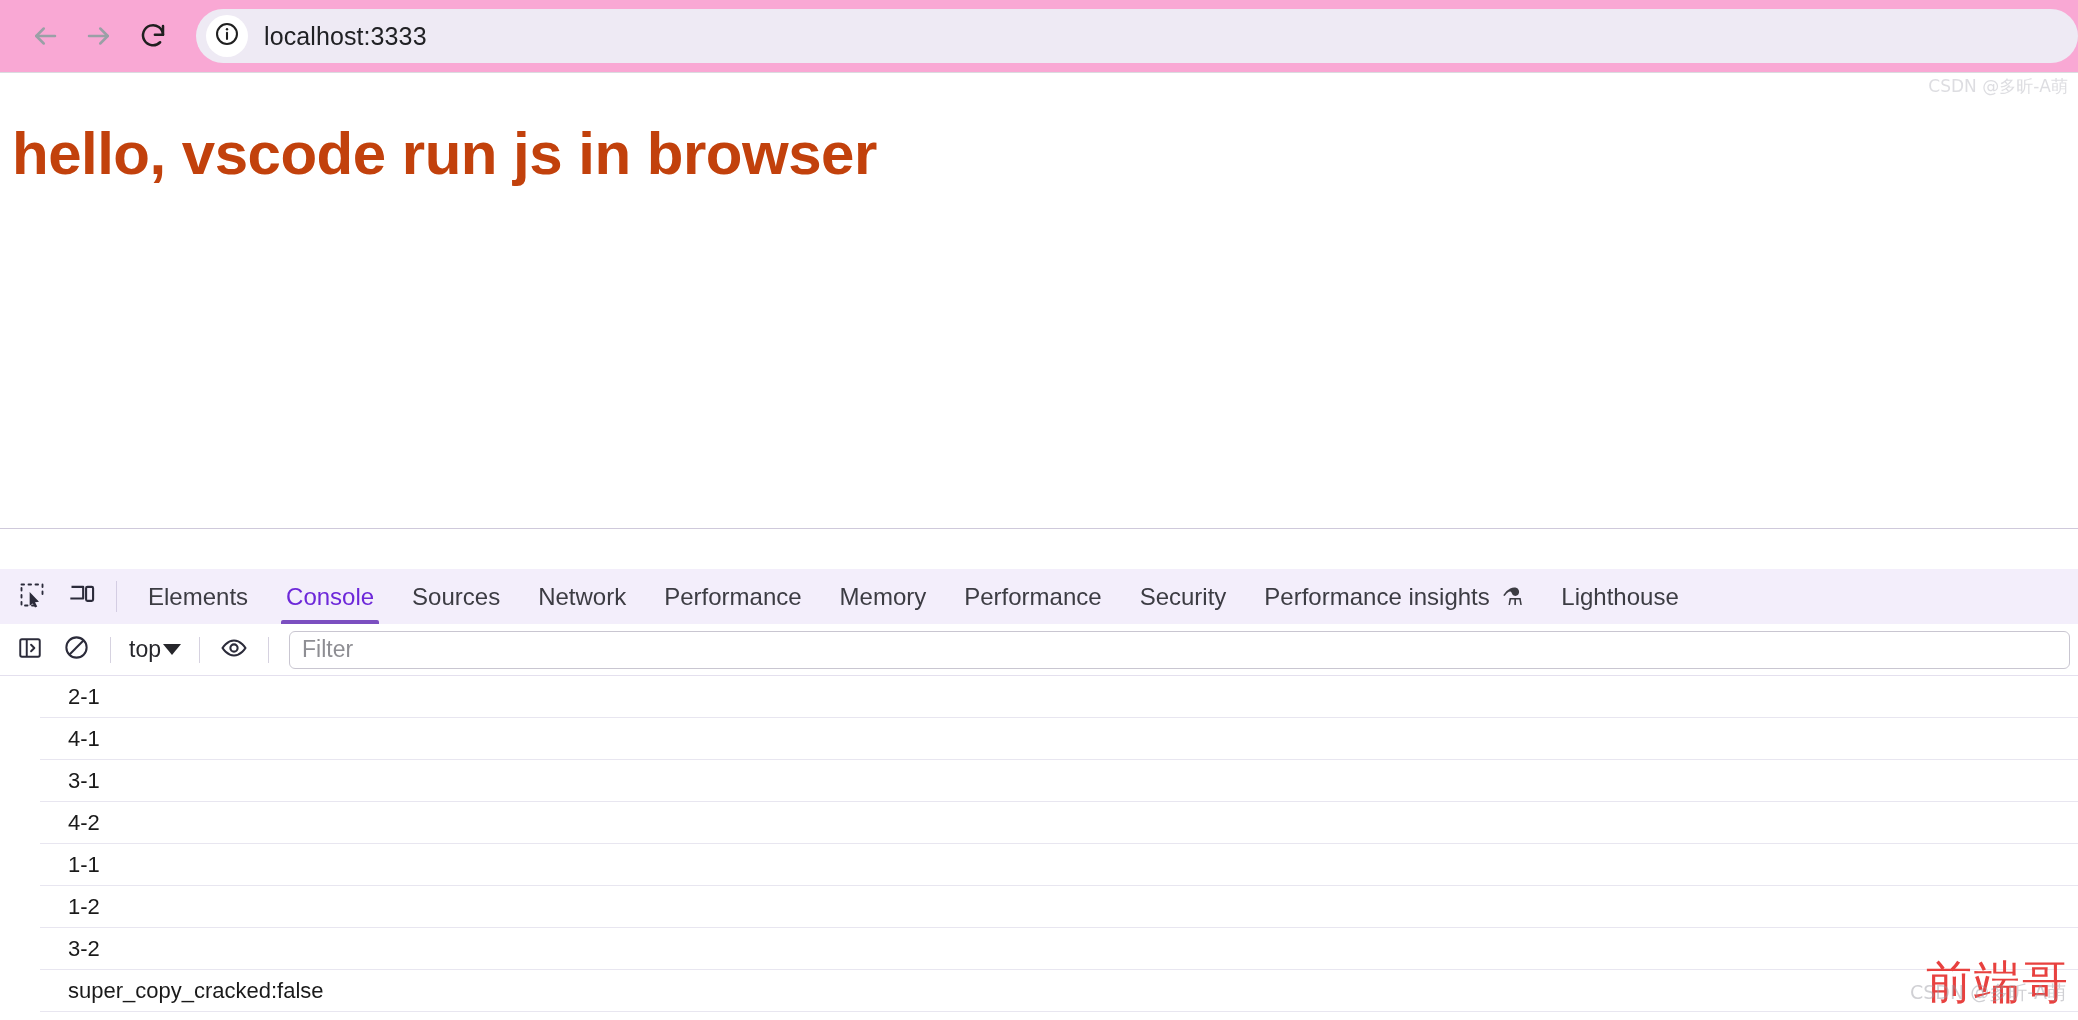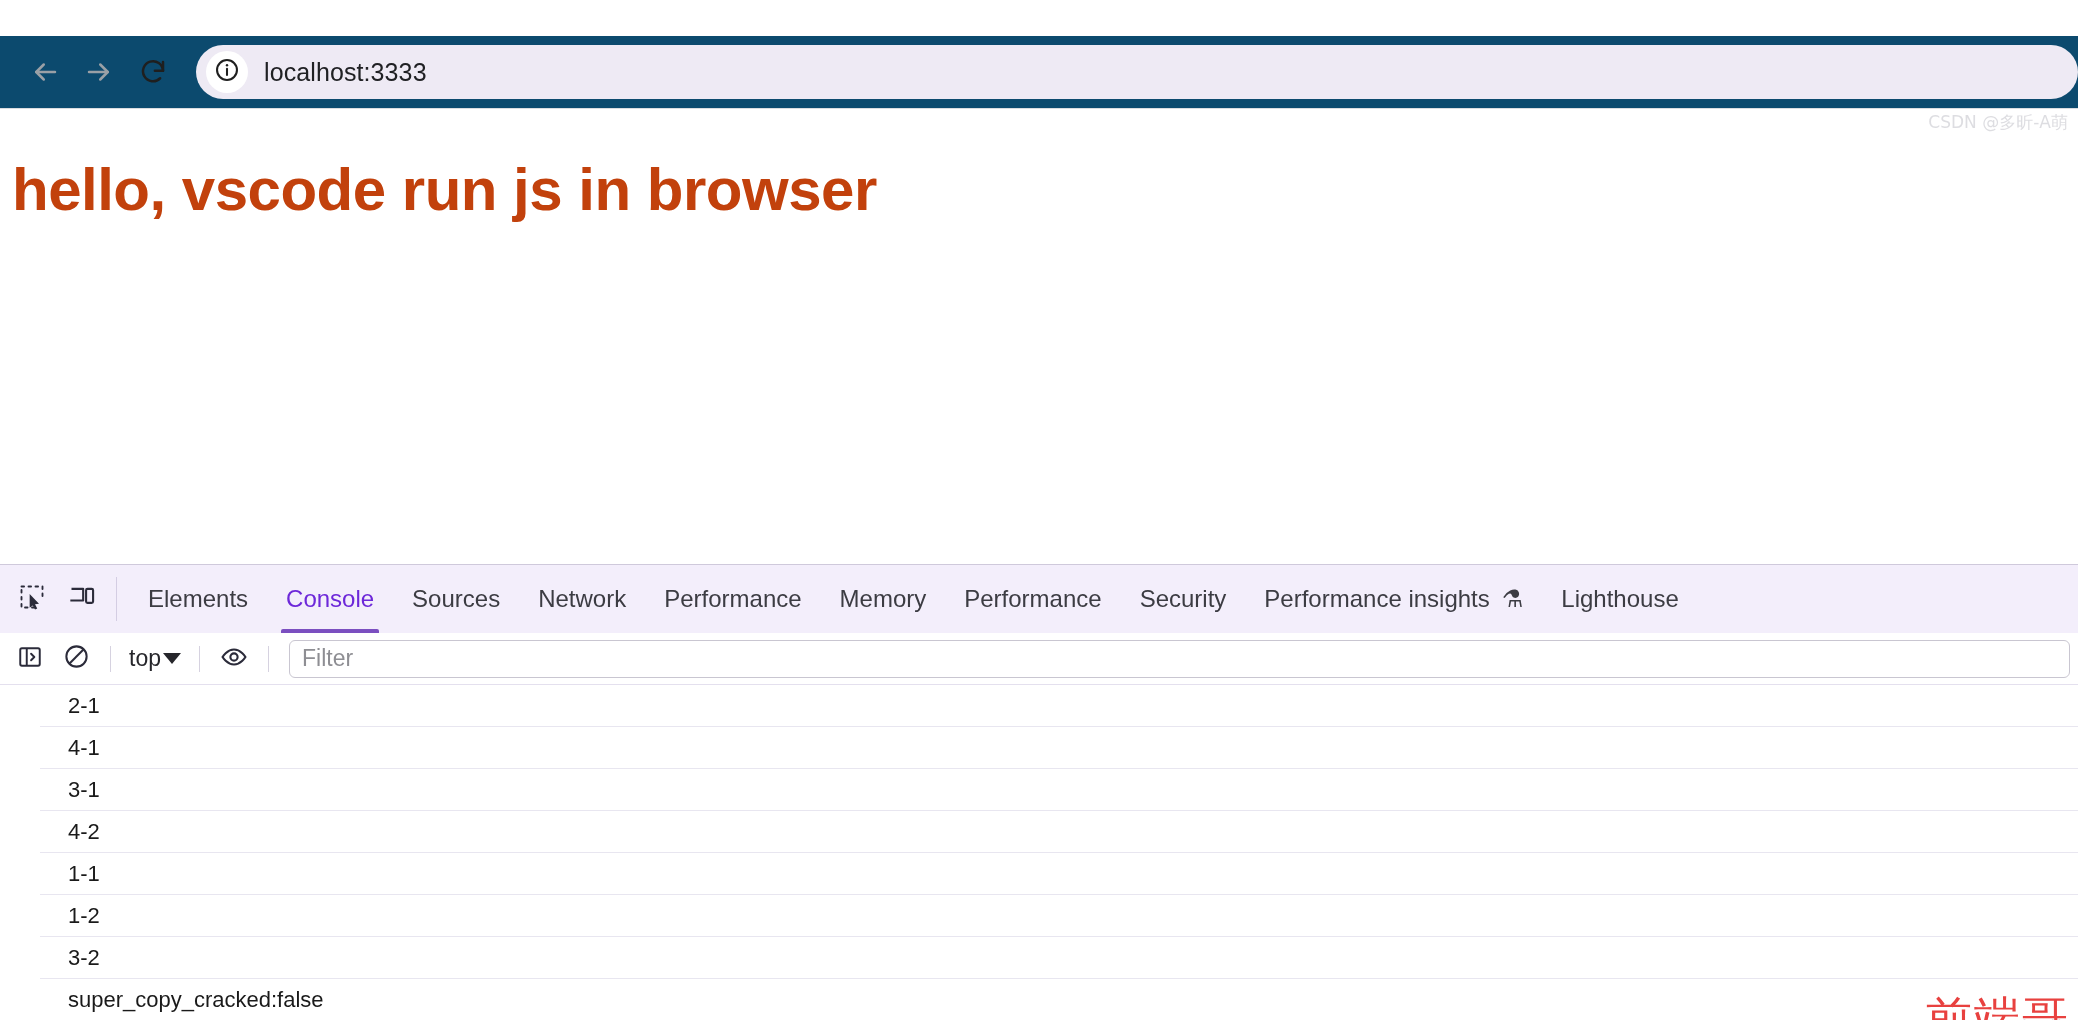--- a/index.html
+++ b/index.html
@@ -7,27 +7,26 @@
     width: 2078px;
     height: 1020px;
     overflow: hidden;
     background: #ffffff;
     font-family: "Liberation Sans", sans-serif;
   }
 
   
   .browser-toolbar {
     height: 73px;
-    background: #0c4a6e;
+    background: #f9a8d4;
     border-bottom: 1px solid #dadce0;
     display: flex;
     align-items: center;
     padding: 0 0 0 18px;
     position: relative;
-    margin-top: 36px;
   }
   .nav-btn {
     width: 54px;
     height: 54px;
     display: flex;
     align-items: center;
     justify-content: center;
     border-radius: 50%;
     flex: 0 0 auto;
   }
@@ -86,26 +85,27 @@
   
   .devtools {
     height: 492px;
     background: #ffffff;
     display: flex;
     flex-direction: column;
     border-top: 1px solid #cfc9db;
   }
 
   .dt-tabbar {
-    height: 68px;
+    height: 55px;
     background: #f3eefb;
     display: flex;
     align-items: stretch;
     flex: 0 0 auto;
     position: relative;
+    margin-top: 40px;
   }
   .dt-tool-icons {
     display: flex;
     align-items: center;
     padding-left: 10px;
     gap: 6px;
   }
   .dt-icon-btn {
     width: 44px;
     height: 44px;

